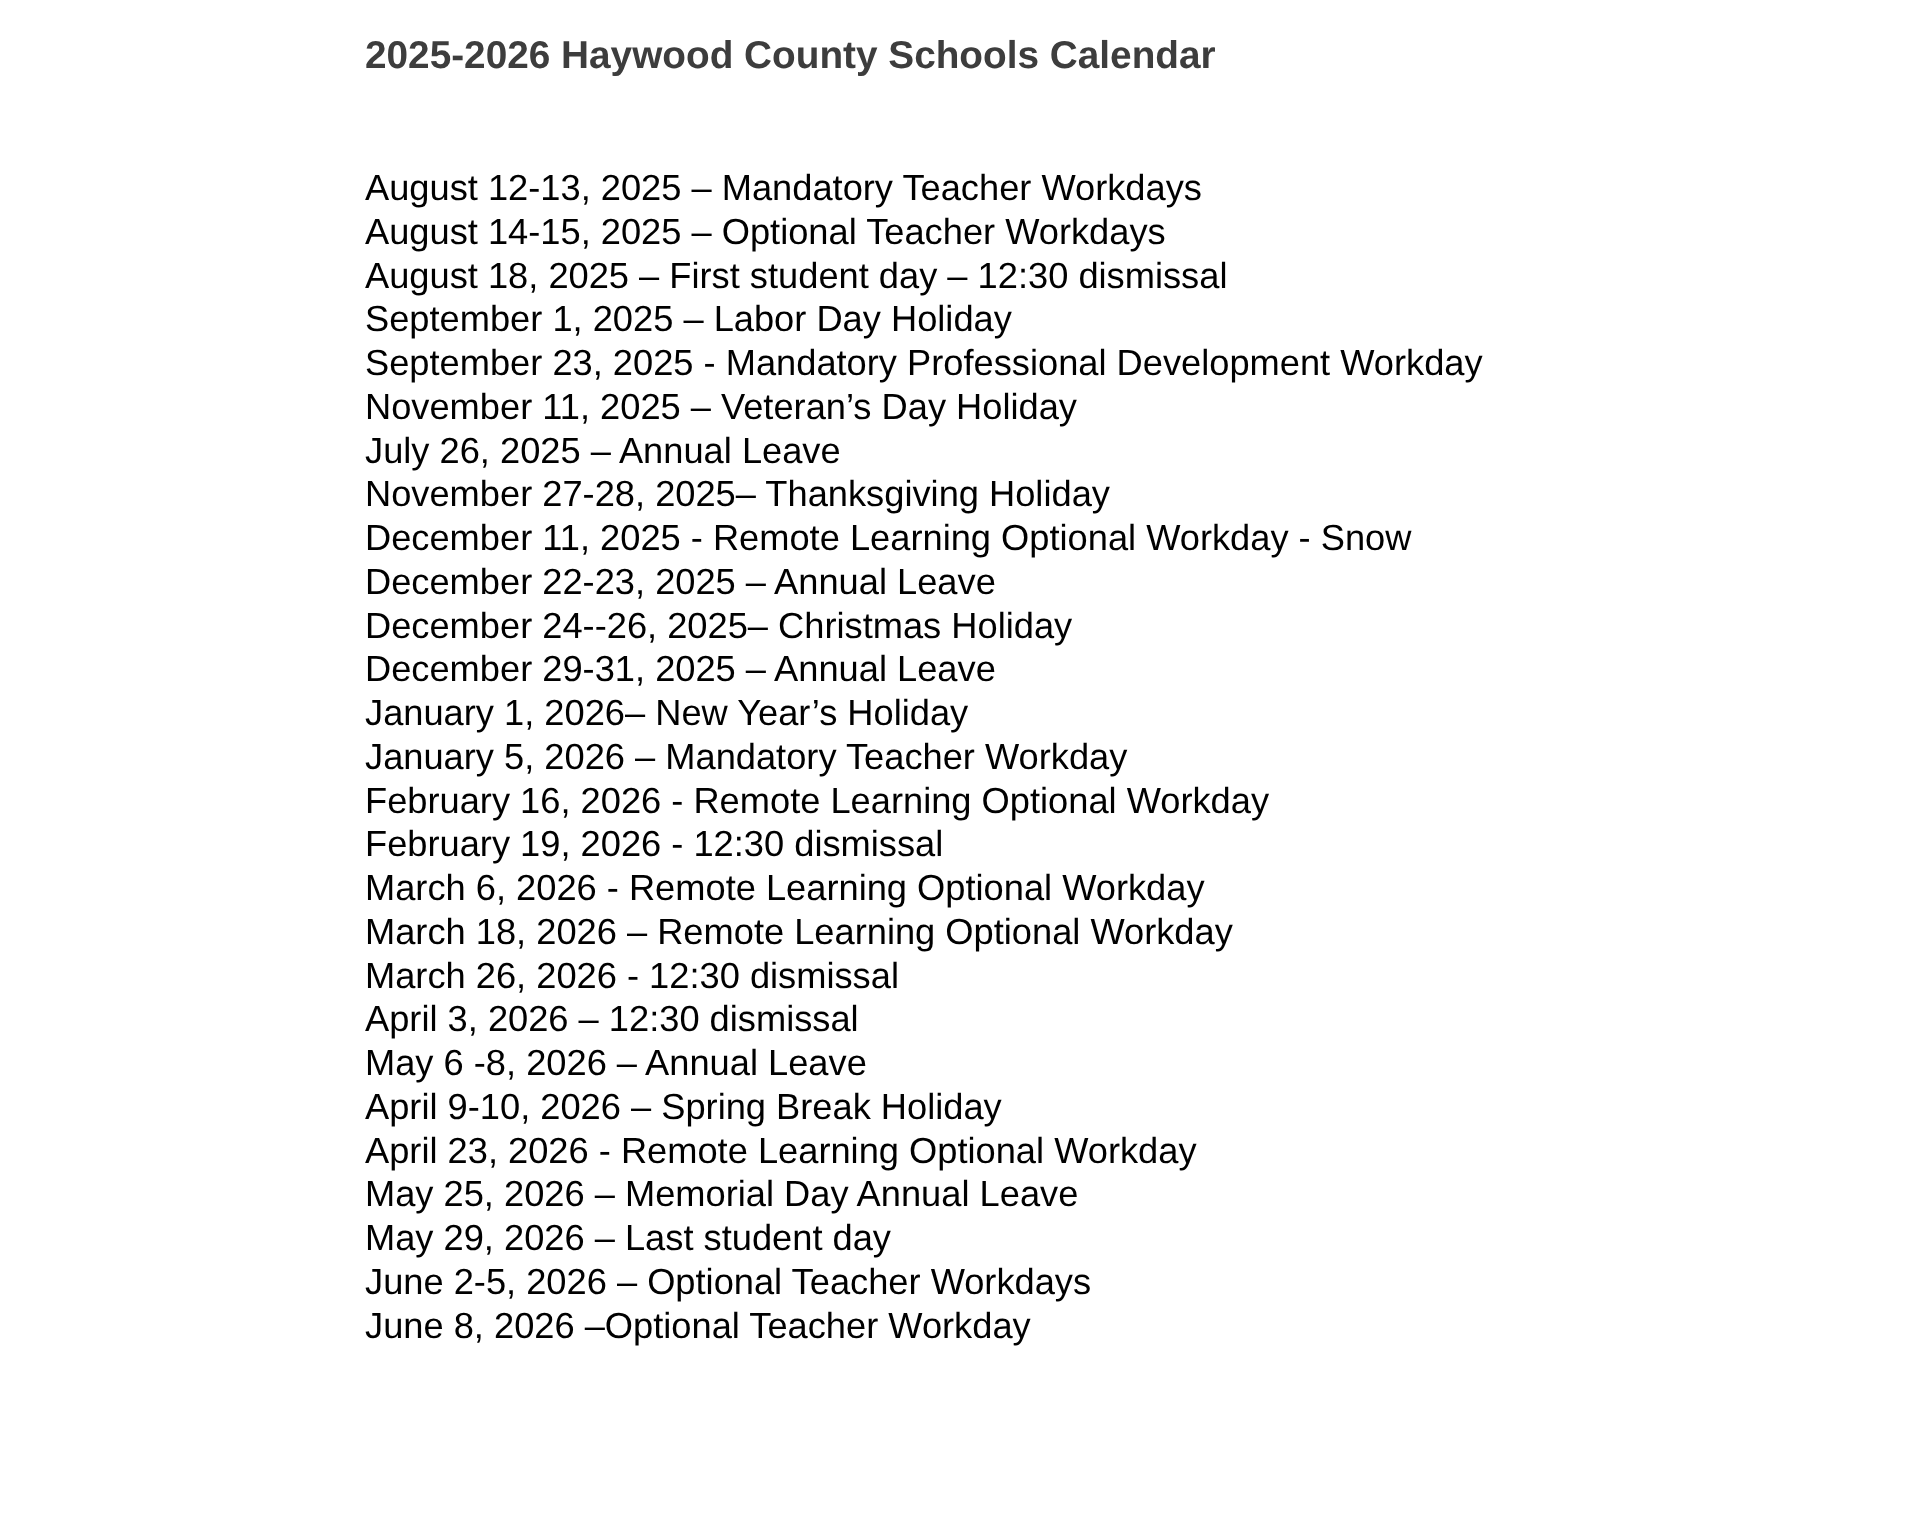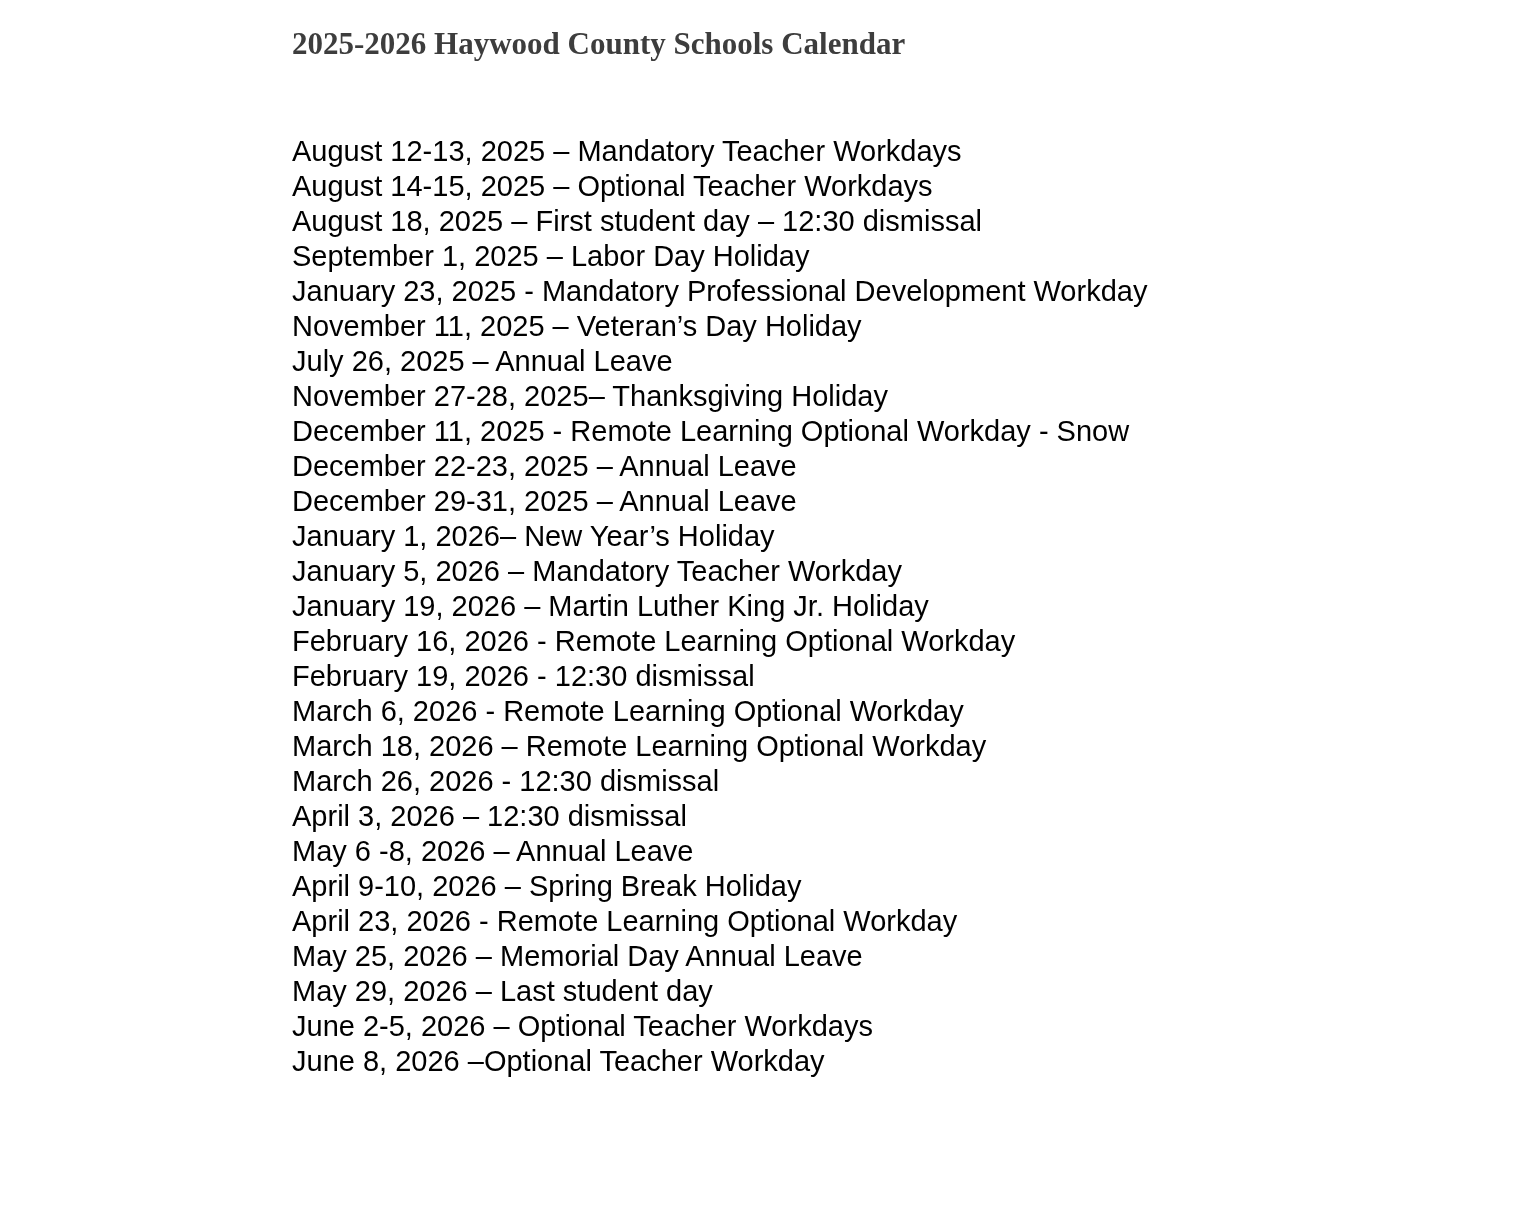--- a/index.html
+++ b/index.html
@@ -15,21 +15,21 @@
     font-family: "Liberation Sans", sans-serif;
   }
   .page {
     position: absolute;
     left: 292px;
     top: 24px;
     width: 1100px;
   }
   .doc-title {
     margin: 0;
-    font-family: Liberation Serif, serif;
+    font-family: Liberation Sans, sans-serif;
     font-weight: bold;
     font-size: 31px;
     line-height: 40px;
     color: var(--title-color, #3d3d3d);
     white-space: nowrap;
   }
   .entry-list {
     margin-top: 70px;
   }
   .entry {
@@ -44,30 +44,30 @@
 </head>
 <body style="background: rgb(255, 255, 255);">
 
 <div class="page">
   <h1 class="doc-title">2025-2026 Haywood County Schools Calendar</h1>
   <div class="entry-list" id="entry-list">
       <div class="entry">August 12-13, 2025 – Mandatory Teacher Workdays</div>
       <div class="entry">August 14-15, 2025 – Optional Teacher Workdays</div>
       <div class="entry">August 18, 2025 – First student day – 12:30 dismissal</div>
       <div class="entry">September 1, 2025 – Labor Day Holiday</div>
-      <div class="entry">January 23, 2025 - Mandatory Professional Development Workday</div>
+      <div class="entry">September 23, 2025 - Mandatory Professional Development Workday</div>
       <div class="entry">November 11, 2025 – Veteran’s Day Holiday</div>
       <div class="entry">July 26, 2025 – Annual Leave</div>
       <div class="entry">November 27-28, 2025– Thanksgiving Holiday</div>
       <div class="entry">December 11, 2025 - Remote Learning Optional Workday - Snow</div>
       <div class="entry">December 22-23, 2025 – Annual Leave</div>
+      <div class="entry">December 24--26, 2025– Christmas Holiday</div>
       <div class="entry">December 29-31, 2025 – Annual Leave</div>
       <div class="entry">January 1, 2026– New Year’s Holiday</div>
       <div class="entry">January 5, 2026 – Mandatory Teacher Workday</div>
-      <div class="entry">January 19, 2026 – Martin Luther King Jr. Holiday</div>
       <div class="entry">February 16, 2026 - Remote Learning Optional Workday</div>
       <div class="entry">February 19, 2026 - 12:30 dismissal</div>
       <div class="entry">March 6, 2026 - Remote Learning Optional Workday</div>
       <div class="entry">March 18, 2026 – Remote Learning Optional Workday</div>
       <div class="entry">March 26, 2026 - 12:30 dismissal</div>
       <div class="entry">April 3, 2026 – 12:30 dismissal</div>
       <div class="entry">May 6 -8, 2026 – Annual Leave</div>
       <div class="entry">April 9-10, 2026 – Spring Break Holiday</div>
       <div class="entry">April 23, 2026 - Remote Learning Optional Workday</div>
       <div class="entry">May 25, 2026 – Memorial Day Annual Leave</div>

